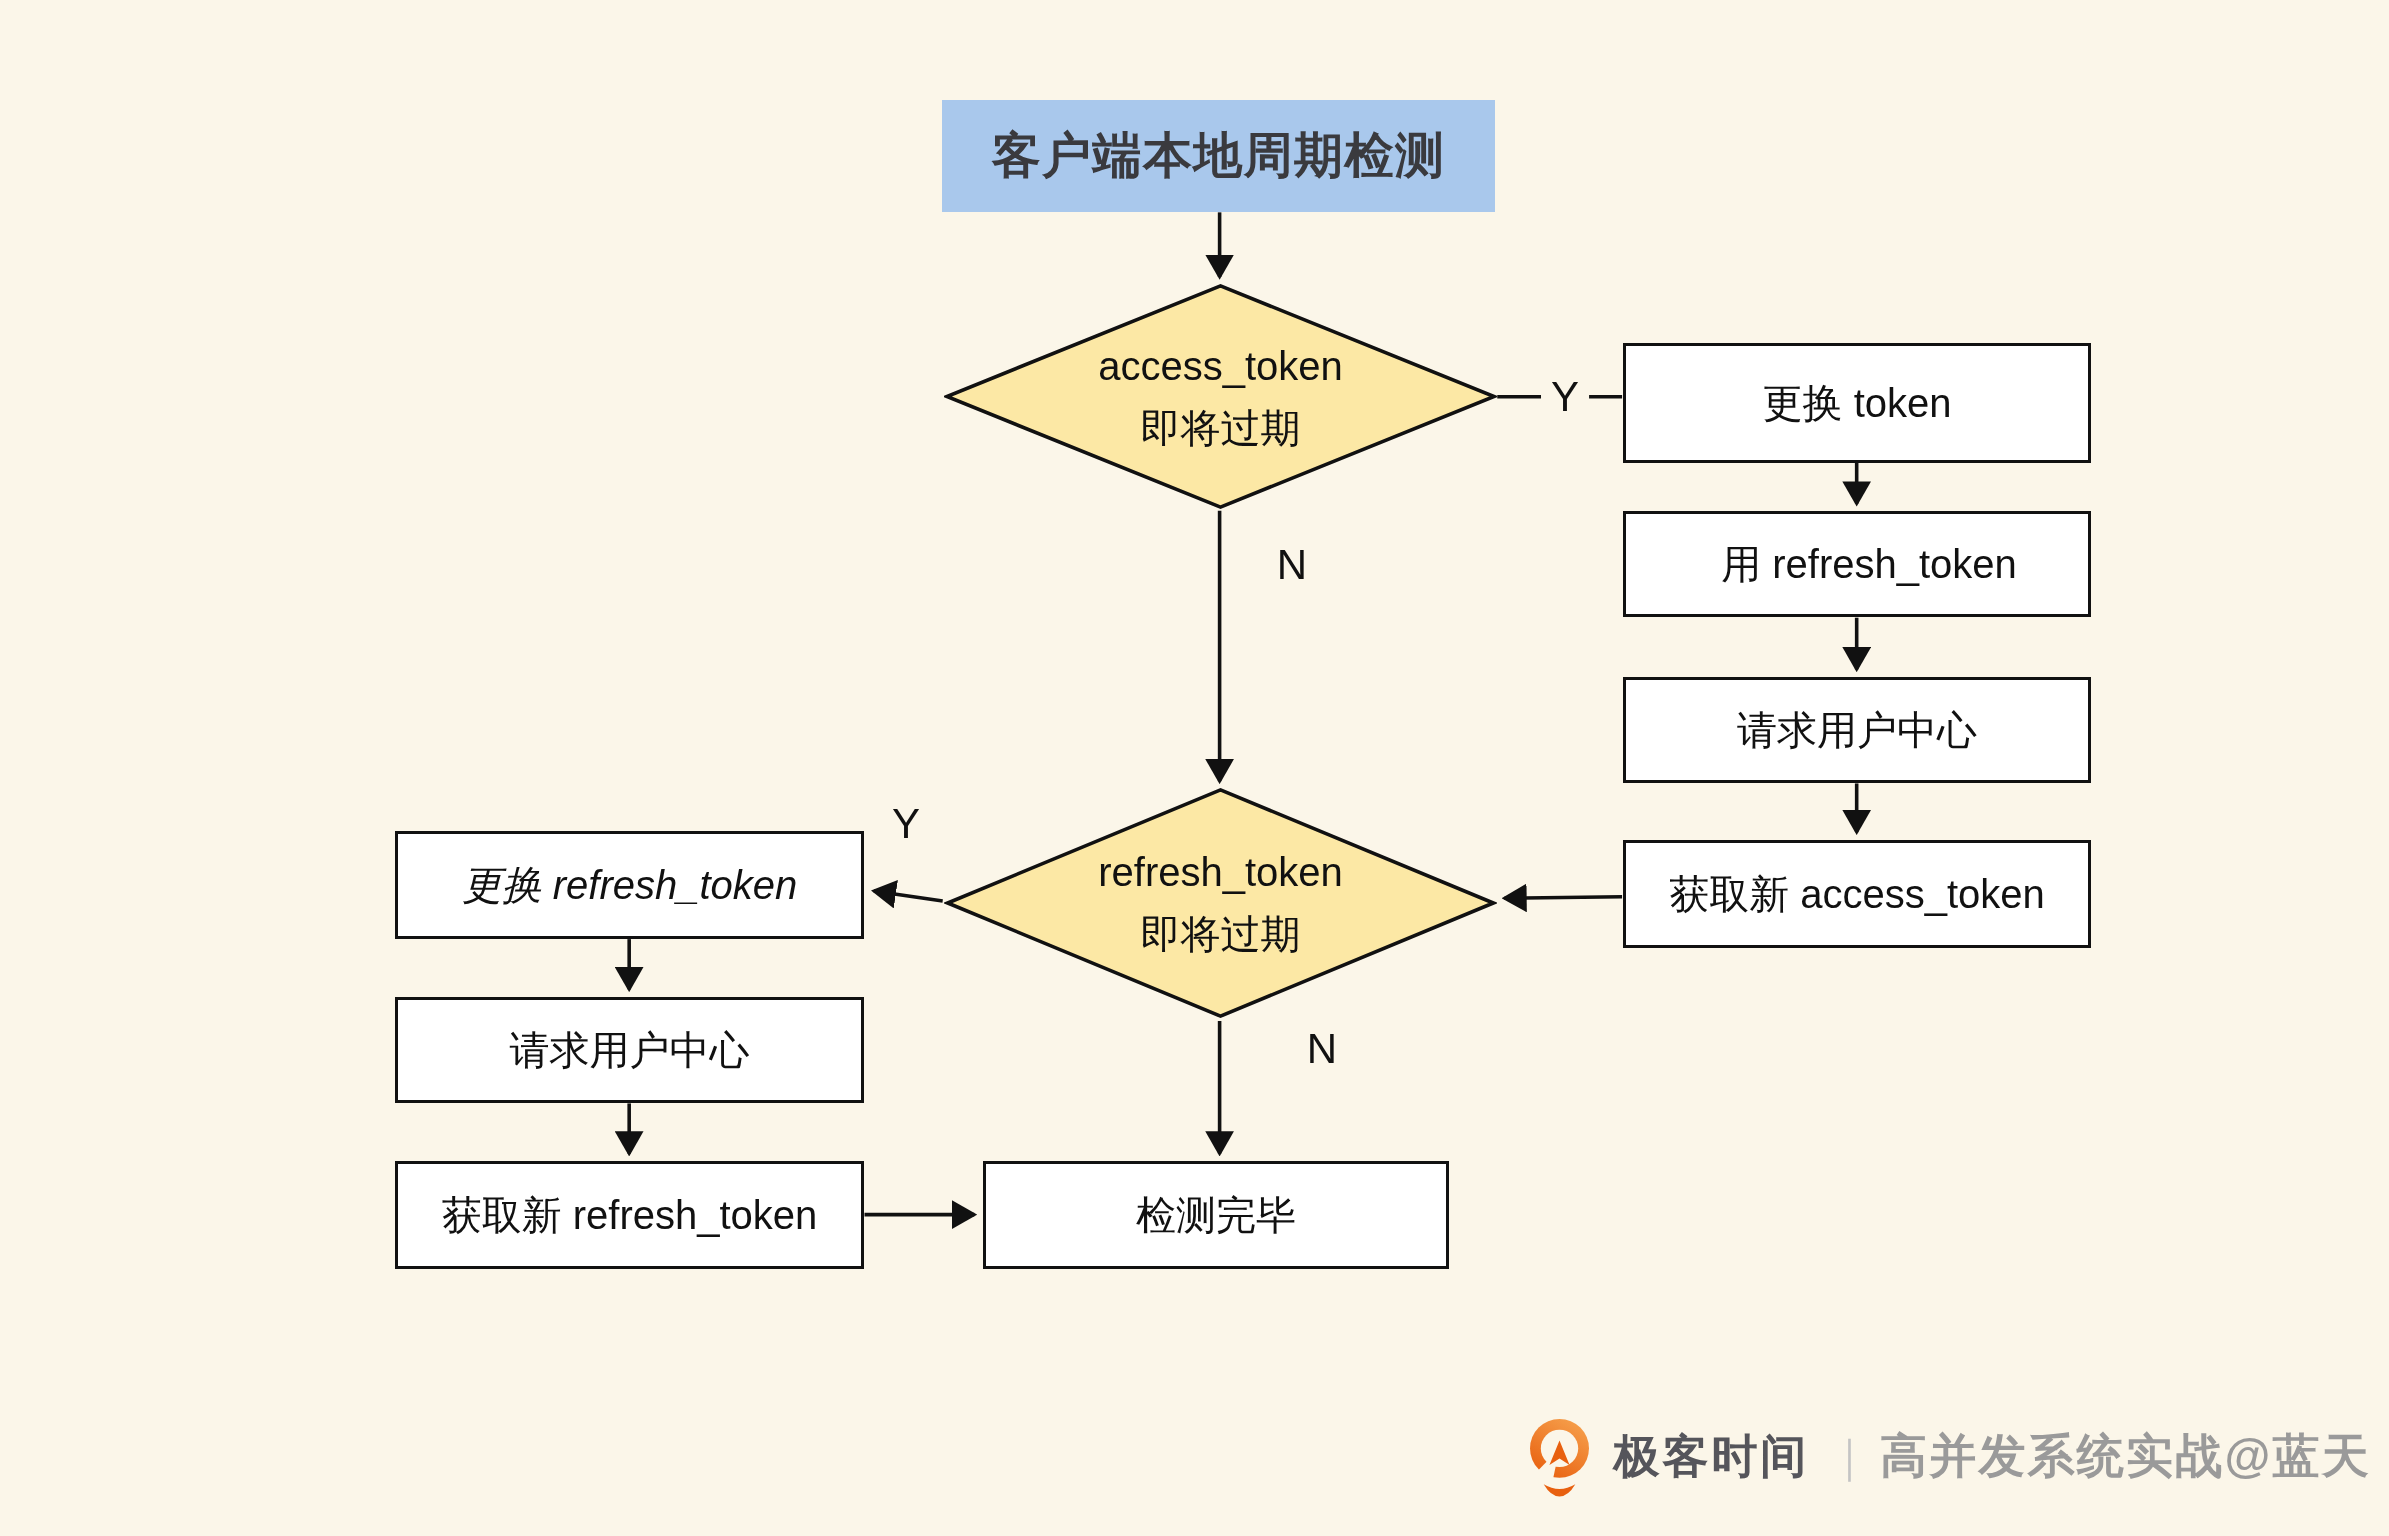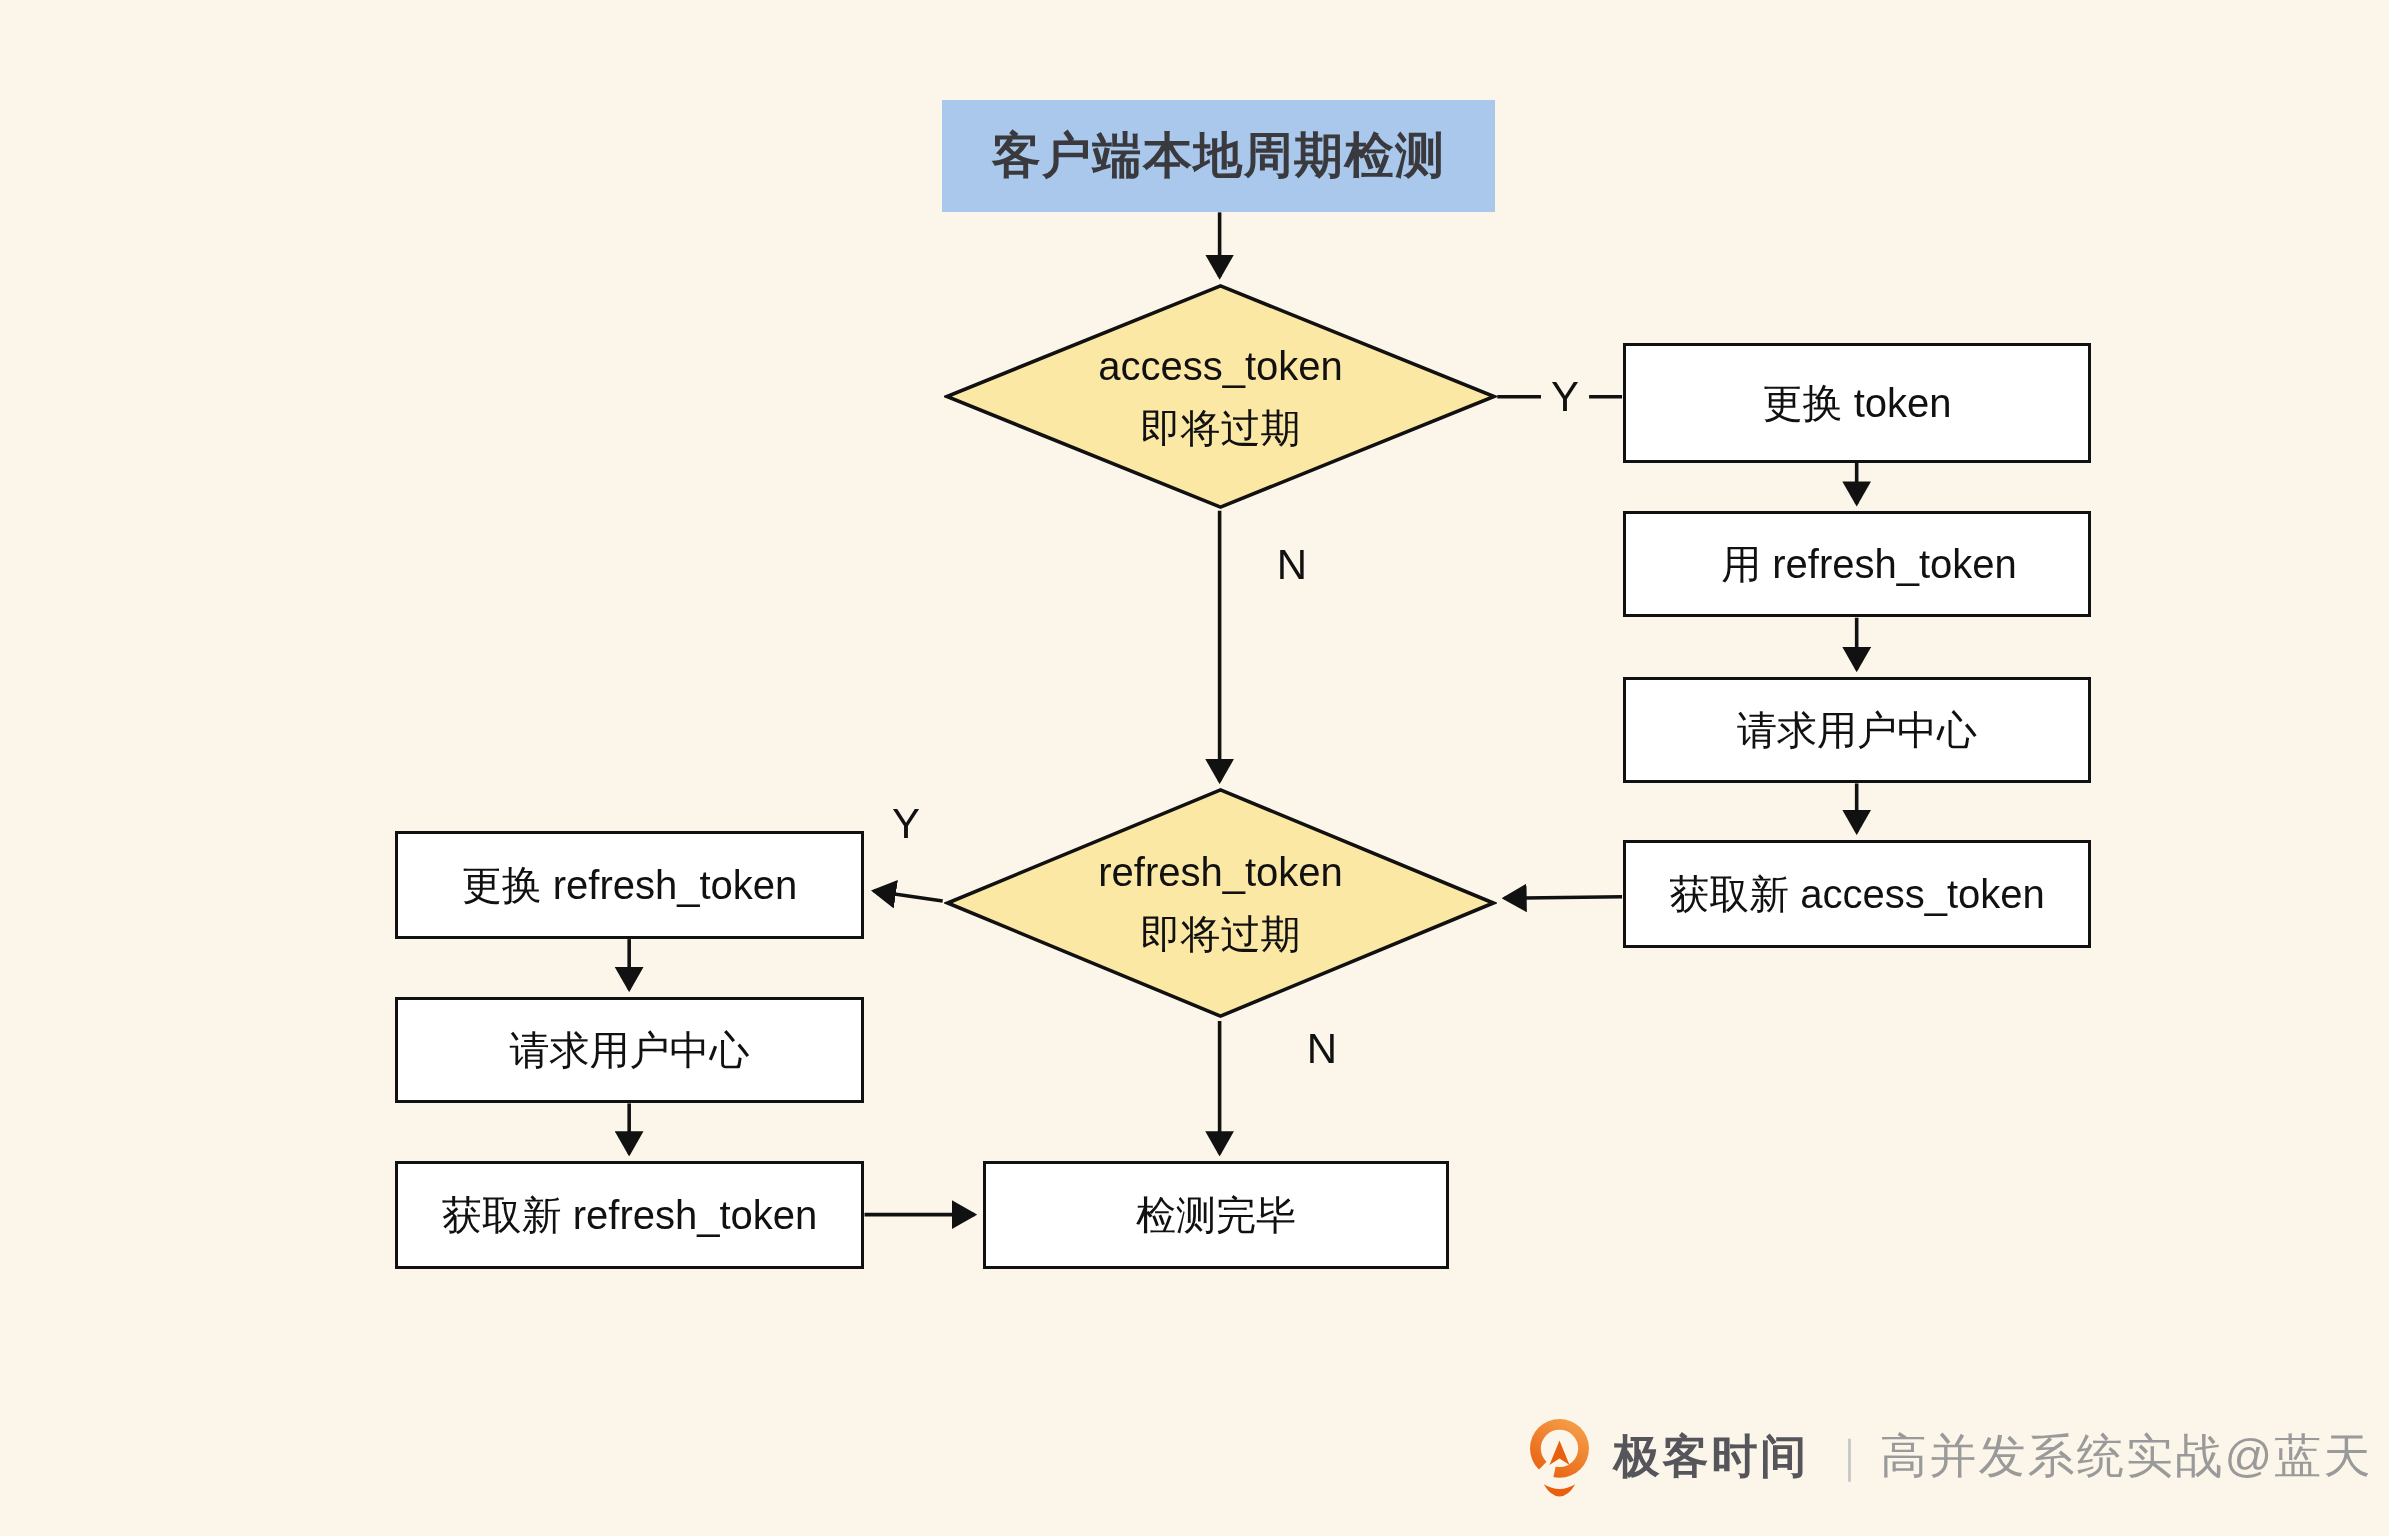--- a/index.html
+++ b/index.html
@@ -81,20 +81,21 @@
   }
   .separator {
     font-size: 43px;
     color: var(--separator-gray);
     margin-right: 10px;
   }
   .watermark {
     font-size: 47px;
     color: var(--brand-gray);
     letter-spacing: 2.2px;
+    font-weight: bold;
   }
 </style>
 </head>
 <body>
 
 <div class="canvas">
 
   <svg class="connector-layer" viewBox="0 0 3330 2141">
     <defs>
       <marker id="ah" markerWidth="7" markerHeight="8" refX="6.2" refY="4" orient="auto" markerUnits="strokeWidth">
@@ -149,21 +150,21 @@
   <div class="node diamond-node" style="left:944px; top:787px; width:553px; height:232px;">
     <svg viewBox="0 0 770 324">
       <polygon class="diamond-shape" points="385,4 766,162 385,320 4,162"></polygon>
     </svg>
     <div class="dtext">
       <span>refresh_token</span>
       <span>即将过期</span>
     </div>
   </div>
 
-  <div class="node rect-node" style="left:395px; top:831px; width:469px; height:108px;">
+  <div class="node rect-node" style="left:395px; top:831px; width:469px; height:108px;font-style:italic;">
     <span>更换 refresh_token</span>
   </div>
 
   <div class="node rect-node" style="left:395px; top:997px; width:469px; height:106px;">
     <span>请求用户中心</span>
   </div>
 
   <div class="node rect-node" style="left:395px; top:1161px; width:469px; height:108px;">
     <span>获取新 refresh_token</span>
   </div>

